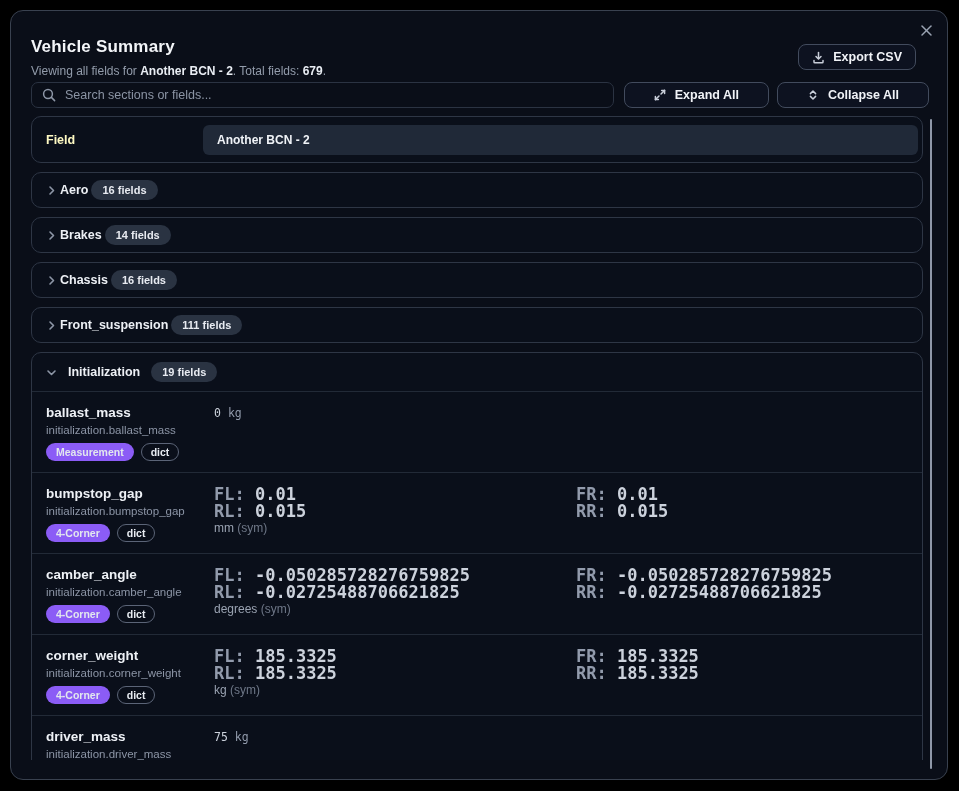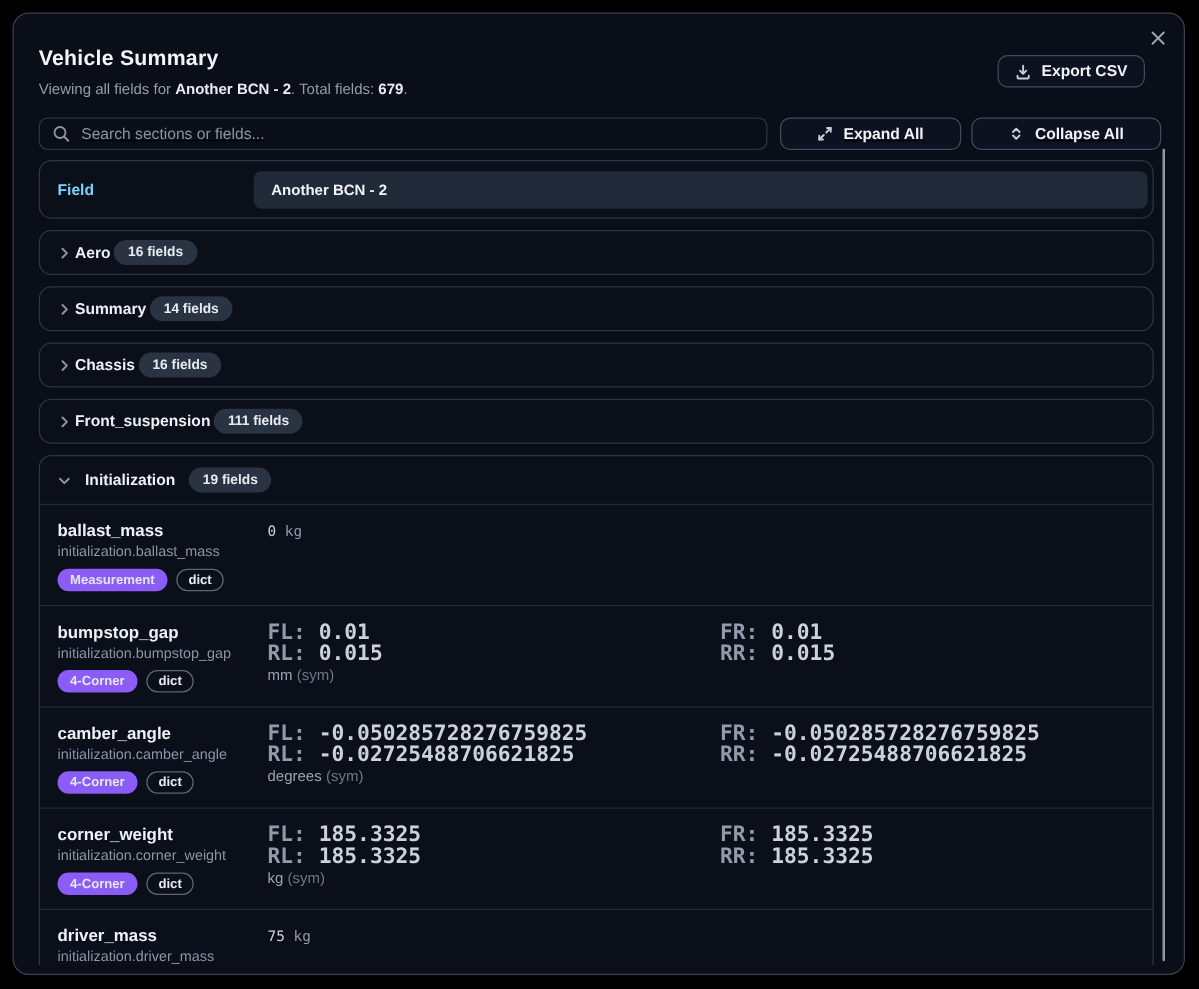--- a/index.html
+++ b/index.html
@@ -23,21 +23,21 @@
     display:flex; align-items:center; gap:8px; padding:0 13px;
     background:#0d1220; border:1px solid #424b5d; border-radius:8px;
     color:#f1f3f7; font-size:12.5px; font-weight:bold; cursor:pointer;
   }
   .close-btn {
     position:absolute; top:11px; right:13px; width:16px; height:16px;
     color:#9aa3b2; cursor:pointer; display:flex; align-items:center; justify-content:center;
   }
 
   
-  .toolbar { display:flex; align-items:flex-start; margin:16px 18px 0 20px; gap:8px;text-decoration:underline; }
+  .toolbar { display:flex; align-items:flex-start; margin:4px 18px 0 20px; gap:8px; }
   .search-box {
     flex:1; height:26px; display:flex; align-items:center; gap:9px;
     border:1px solid #2b3342; border-radius:7px; background:#0a0e18; padding:0 10px;
     margin-right:2px;
   }
   .search-box input {
     flex:1; background:transparent; border:none; outline:none;
     color:#dfe3ea; font-size:12.5px; font-family:"Liberation Sans", sans-serif;
   }
   .search-box input::placeholder { color:#8b94a4; }
@@ -52,21 +52,21 @@
   
   .scroll-area { margin-top:8px; padding:0 24px 0 20px; height:644px; overflow:hidden; }
 
   .card {
     border:1px solid #2e3645; border-radius:10px; background:#0a0f1a;
     margin-bottom:9px;
   }
 
   
   .field-card { display:flex; align-items:center; height:47px; padding:0 4px 0 14px; }
-  .field-label { width:157px; color:#7dd3fc; font-size:12.5px; font-weight:bold; }
+  .field-label { width:157px; color:#fef9c3; font-size:12.5px; font-weight:bold; }
   .field-cell {
     flex:1; height:30px; display:flex; align-items:center; padding:0 14px;
     background:#202938; border-radius:6px; color:#f0f3f7;
     font-size:12px; font-weight:bold;
   }
 
   
   .section-card { height:36px; display:flex; align-items:center; gap:3px; padding:0 14px; cursor:pointer; }
   .section-name { color:#edf0f5; font-size:12.5px; font-weight:bold; }
   .count-pill {
@@ -189,21 +189,21 @@
       <span class="section-name">Aero</span>
       <span class="count-pill">16 fields</span>
     </div>
 
     <div class="card section-card">
       <span class="muted-icon">
         <svg width="11" height="11" viewBox="0 0 11 11" fill="none" stroke="currentColor" stroke-width="1.6" stroke-linecap="round" stroke-linejoin="round">
             <polyline points="4 2 7.5 5.5 4 9"></polyline>
           </svg>
       </span>
-      <span class="section-name">Summary</span>
+      <span class="section-name">Brakes</span>
       <span class="count-pill">14 fields</span>
     </div>
 
     <div class="card section-card">
       <span class="muted-icon">
         <svg width="11" height="11" viewBox="0 0 11 11" fill="none" stroke="currentColor" stroke-width="1.6" stroke-linecap="round" stroke-linejoin="round">
             <polyline points="4 2 7.5 5.5 4 9"></polyline>
           </svg>
       </span>
       <span class="section-name">Chassis</span>

